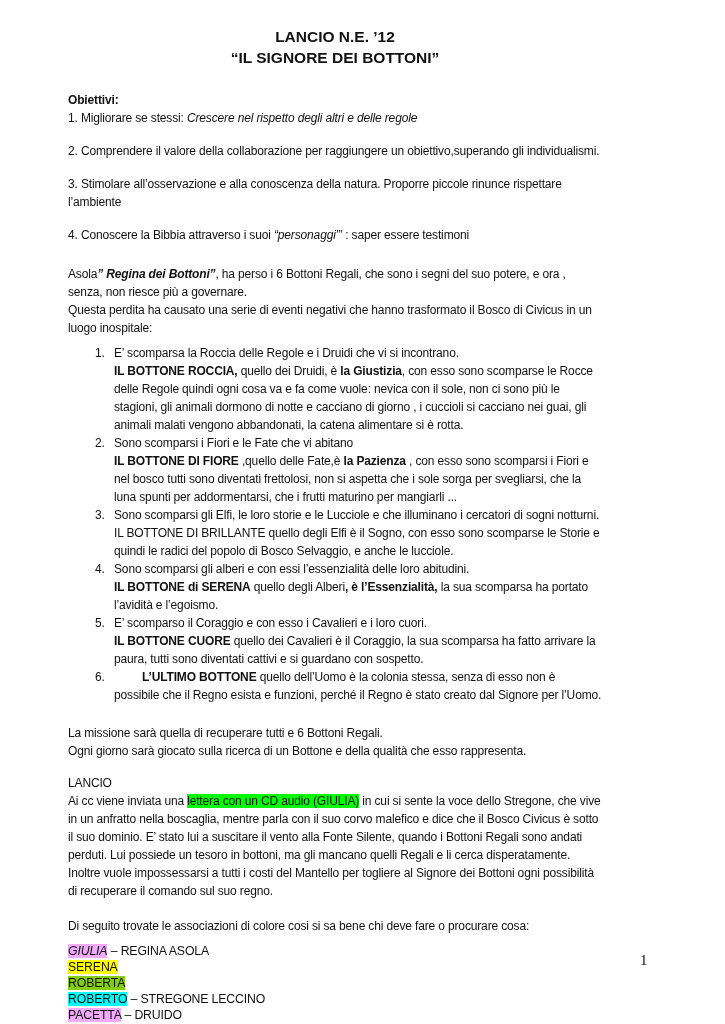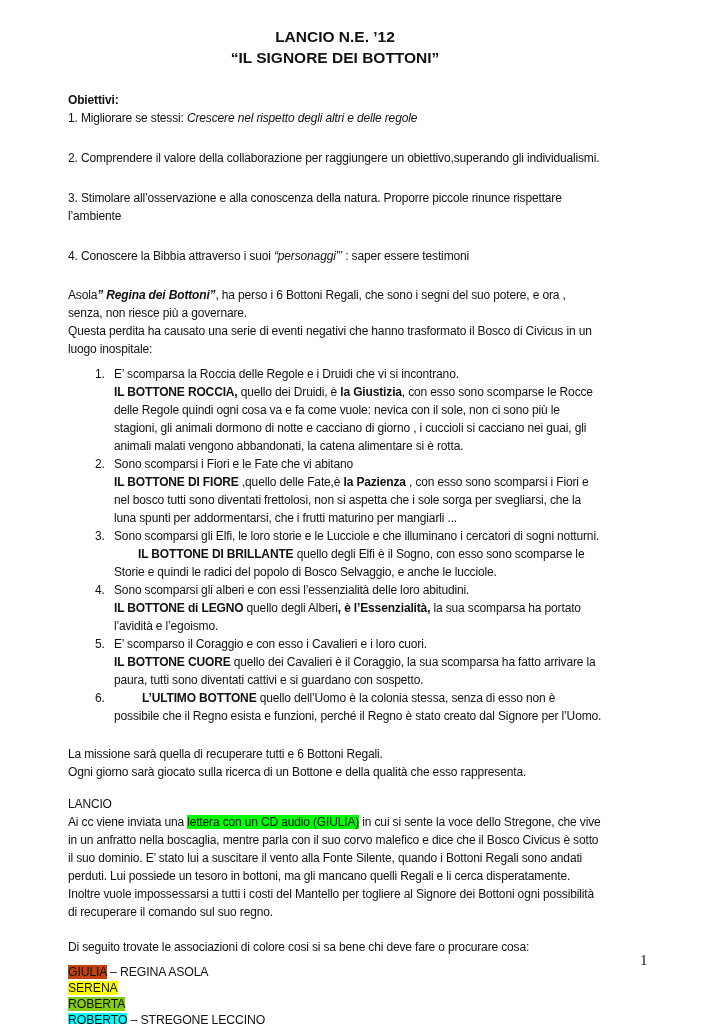--- a/index.html
+++ b/index.html
@@ -9,21 +9,21 @@
     background:#ffffff;
     font-family:"Liberation Sans", sans-serif;
     color:#111;
     overflow:hidden;
   }
   .content{position:absolute;left:68px;right:45px;top:0;}
   .title-block{padding-top:26px;text-align:center;font-weight:bold;font-size:15.5px;line-height:21px;}
   .body-text{font-size:12px;line-height:18px;letter-spacing:-0.15px;}
   .objectives{margin-top:23px;}
   .obj-heading{font-weight:bold;}
-  .obj-item{margin-top:22px;}
+  .obj-item{margin-top:15px;}
   .story-intro{margin-top:21px;}
   .events{margin-top:7px;}
   .event-row{display:flex;margin-left:27px;}
   .event-num{width:19px;flex:none;}
   .event-body{flex:1;}
   .mission{margin-top:20px;}
   .launch{margin-top:14px;}
   .assoc-intro{margin-top:17px;}
   .assoc-bottom{margin-top:8px;font-size:12.3px;line-height:16px;letter-spacing:-0.15px;}
   .assoc-line{white-space:nowrap;}
@@ -58,25 +58,25 @@
       <div class="event-row">
         <div class="event-num">1.</div>
         <div class="event-body"><span>E’ scomparsa la Roccia delle Regole e i Druidi che vi si incontrano.</span><br><span style="font-weight: bold;">IL BOTTONE ROCCIA,</span><span> quello dei Druidi, è </span><span style="font-weight: bold;">la Giustizia</span><span>, con esso sono scomparse le Rocce delle Regole quindi ogni cosa va e fa come vuole: nevica con il sole, non ci sono più le stagioni, gli animali dormono di notte e cacciano di giorno , i cuccioli si cacciano nei guai, gli animali malati vengono abbandonati, la catena alimentare si è rotta.</span></div>
       </div>
       <div class="event-row">
         <div class="event-num">2.</div>
         <div class="event-body"><span>Sono scomparsi i Fiori e le Fate che vi abitano</span><br><span style="font-weight: bold;">IL BOTTONE DI FIORE</span><span> ,quello delle Fate,è </span><span style="font-weight: bold;">la Pazienza</span><span> , con esso sono scomparsi i Fiori e nel bosco tutti sono diventati frettolosi, non si aspetta che i sole sorga per svegliarsi, che la luna spunti per addormentarsi, che i frutti maturino per mangiarli ...</span></div>
       </div>
       <div class="event-row">
         <div class="event-num">3.</div>
-        <div class="event-body"><span>Sono scomparsi gli Elfi, le loro storie e le Lucciole e che illuminano i cercatori di sogni notturni.</span><br><span style="font-weight: bold; margin-left: 24px;">IL BOTTONE DI BRILLANTE</span><span> quello degli Elfi è il Sogno, con esso sono scomparse le Storie e quindi le radici del popolo di Bosco Selvaggio, e anche le lucciole.</span></div>
+        <div class="event-body"><span>Sono scomparsi gli Elfi, le loro storie e le Lucciole e che illuminano i cercatori di sogni notturni.</span><br><span style="font-weight: normal;">IL BOTTONE DI BRILLANTE</span><span> quello degli Elfi è il Sogno, con esso sono scomparse le Storie e quindi le radici del popolo di Bosco Selvaggio, e anche le lucciole.</span></div>
       </div>
       <div class="event-row">
         <div class="event-num">4.</div>
-        <div class="event-body"><span>Sono scomparsi gli alberi e con essi l’essenzialità delle loro abitudini.</span><br><span style="font-weight: bold;">IL BOTTONE di LEGNO</span><span> quello degli Alberi</span><span style="font-weight: bold;">, è l’Essenzialità,</span><span> la sua scomparsa ha portato l’avidità e l’egoismo.</span></div>
+        <div class="event-body"><span>Sono scomparsi gli alberi e con essi l’essenzialità delle loro abitudini.</span><br><span style="font-weight: bold;">IL BOTTONE di SERENA</span><span> quello degli Alberi</span><span style="font-weight: bold;">, è l’Essenzialità,</span><span> la sua scomparsa ha portato l’avidità e l’egoismo.</span></div>
       </div>
       <div class="event-row">
         <div class="event-num">5.</div>
         <div class="event-body"><span>E’ scomparso il Coraggio e con esso i Cavalieri e i loro cuori.</span><br><span style="font-weight: bold;">IL BOTTONE CUORE</span><span> quello dei Cavalieri è il Coraggio, la sua scomparsa ha fatto arrivare la paura, tutti sono diventati cattivi e si guardano con sospetto.</span></div>
       </div>
       <div class="event-row">
         <div class="event-num">6.</div>
         <div class="event-body"><span style="font-weight: bold; padding-left: 28px;">L’ULTIMO BOTTONE</span><span> quello dell’Uomo è la colonia stessa, senza di esso non è possibile che il Regno esista e funzioni, perché il Regno è stato creato dal Signore per l’Uomo.</span></div>
       </div>
     </div>
@@ -87,21 +87,21 @@
     </div>
 
     <div class="launch body-text">
       <div>LANCIO</div>
       <div><span>Ai cc viene inviata una </span><span style="background-color: rgb(0, 255, 0);">lettera con un CD audio (GIULIA)</span><span> in cui si sente la voce dello Stregone, che vive in un anfratto nella boscaglia, mentre parla con il suo corvo malefico e dice che il Bosco Civicus è sotto il suo dominio. E’ stato lui a suscitare il vento alla Fonte Silente, quando i Bottoni Regali sono andati perduti. Lui possiede un tesoro in bottoni, ma gli mancano quelli Regali e li cerca disperatamente. Inoltre vuole impossessarsi a tutti i costi del Mantello per togliere al Signore dei Bottoni ogni possibilità di recuperare il comando sul suo regno.</span></div>
     </div>
 
     <div class="assoc-intro body-text">Di seguito trovate le associazioni di colore cosi si sa bene chi deve fare o procurare cosa:</div>
 
     <div class="assoc-bottom">
-      <div class="assoc-line"><span style="background-color: #c2410c;">GIULIA</span><span> – REGINA ASOLA</span></div>
+      <div class="assoc-line"><span style="background-color: #f0abfc; font-style: italic;">GIULIA</span><span> – REGINA ASOLA</span></div>
       <div class="assoc-line"><span style="background-color: rgb(255, 255, 0);">SERENA</span></div>
       <div class="assoc-line"><span style="background-color: #84cc16;">ROBERTA</span></div>
       <div class="assoc-line"><span style="background-color: rgb(0, 255, 255);">ROBERTO</span><span> – STREGONE LECCINO</span></div>
       <div class="assoc-line"><span style="background-color: #f0abfc;">PACETTA</span><span> – DRUIDO</span></div>
       <div class="assoc-line">( OGNUNO PENSA AL PROPRIO VESTITO!!!!)</div>
       <div class="assoc-line"><span>48 BOTTONI ED UN BARATTOLO  CI PENSA </span><span style="font-weight: bold;">SERENA</span></div>
 
     </div>
 
   </div>

